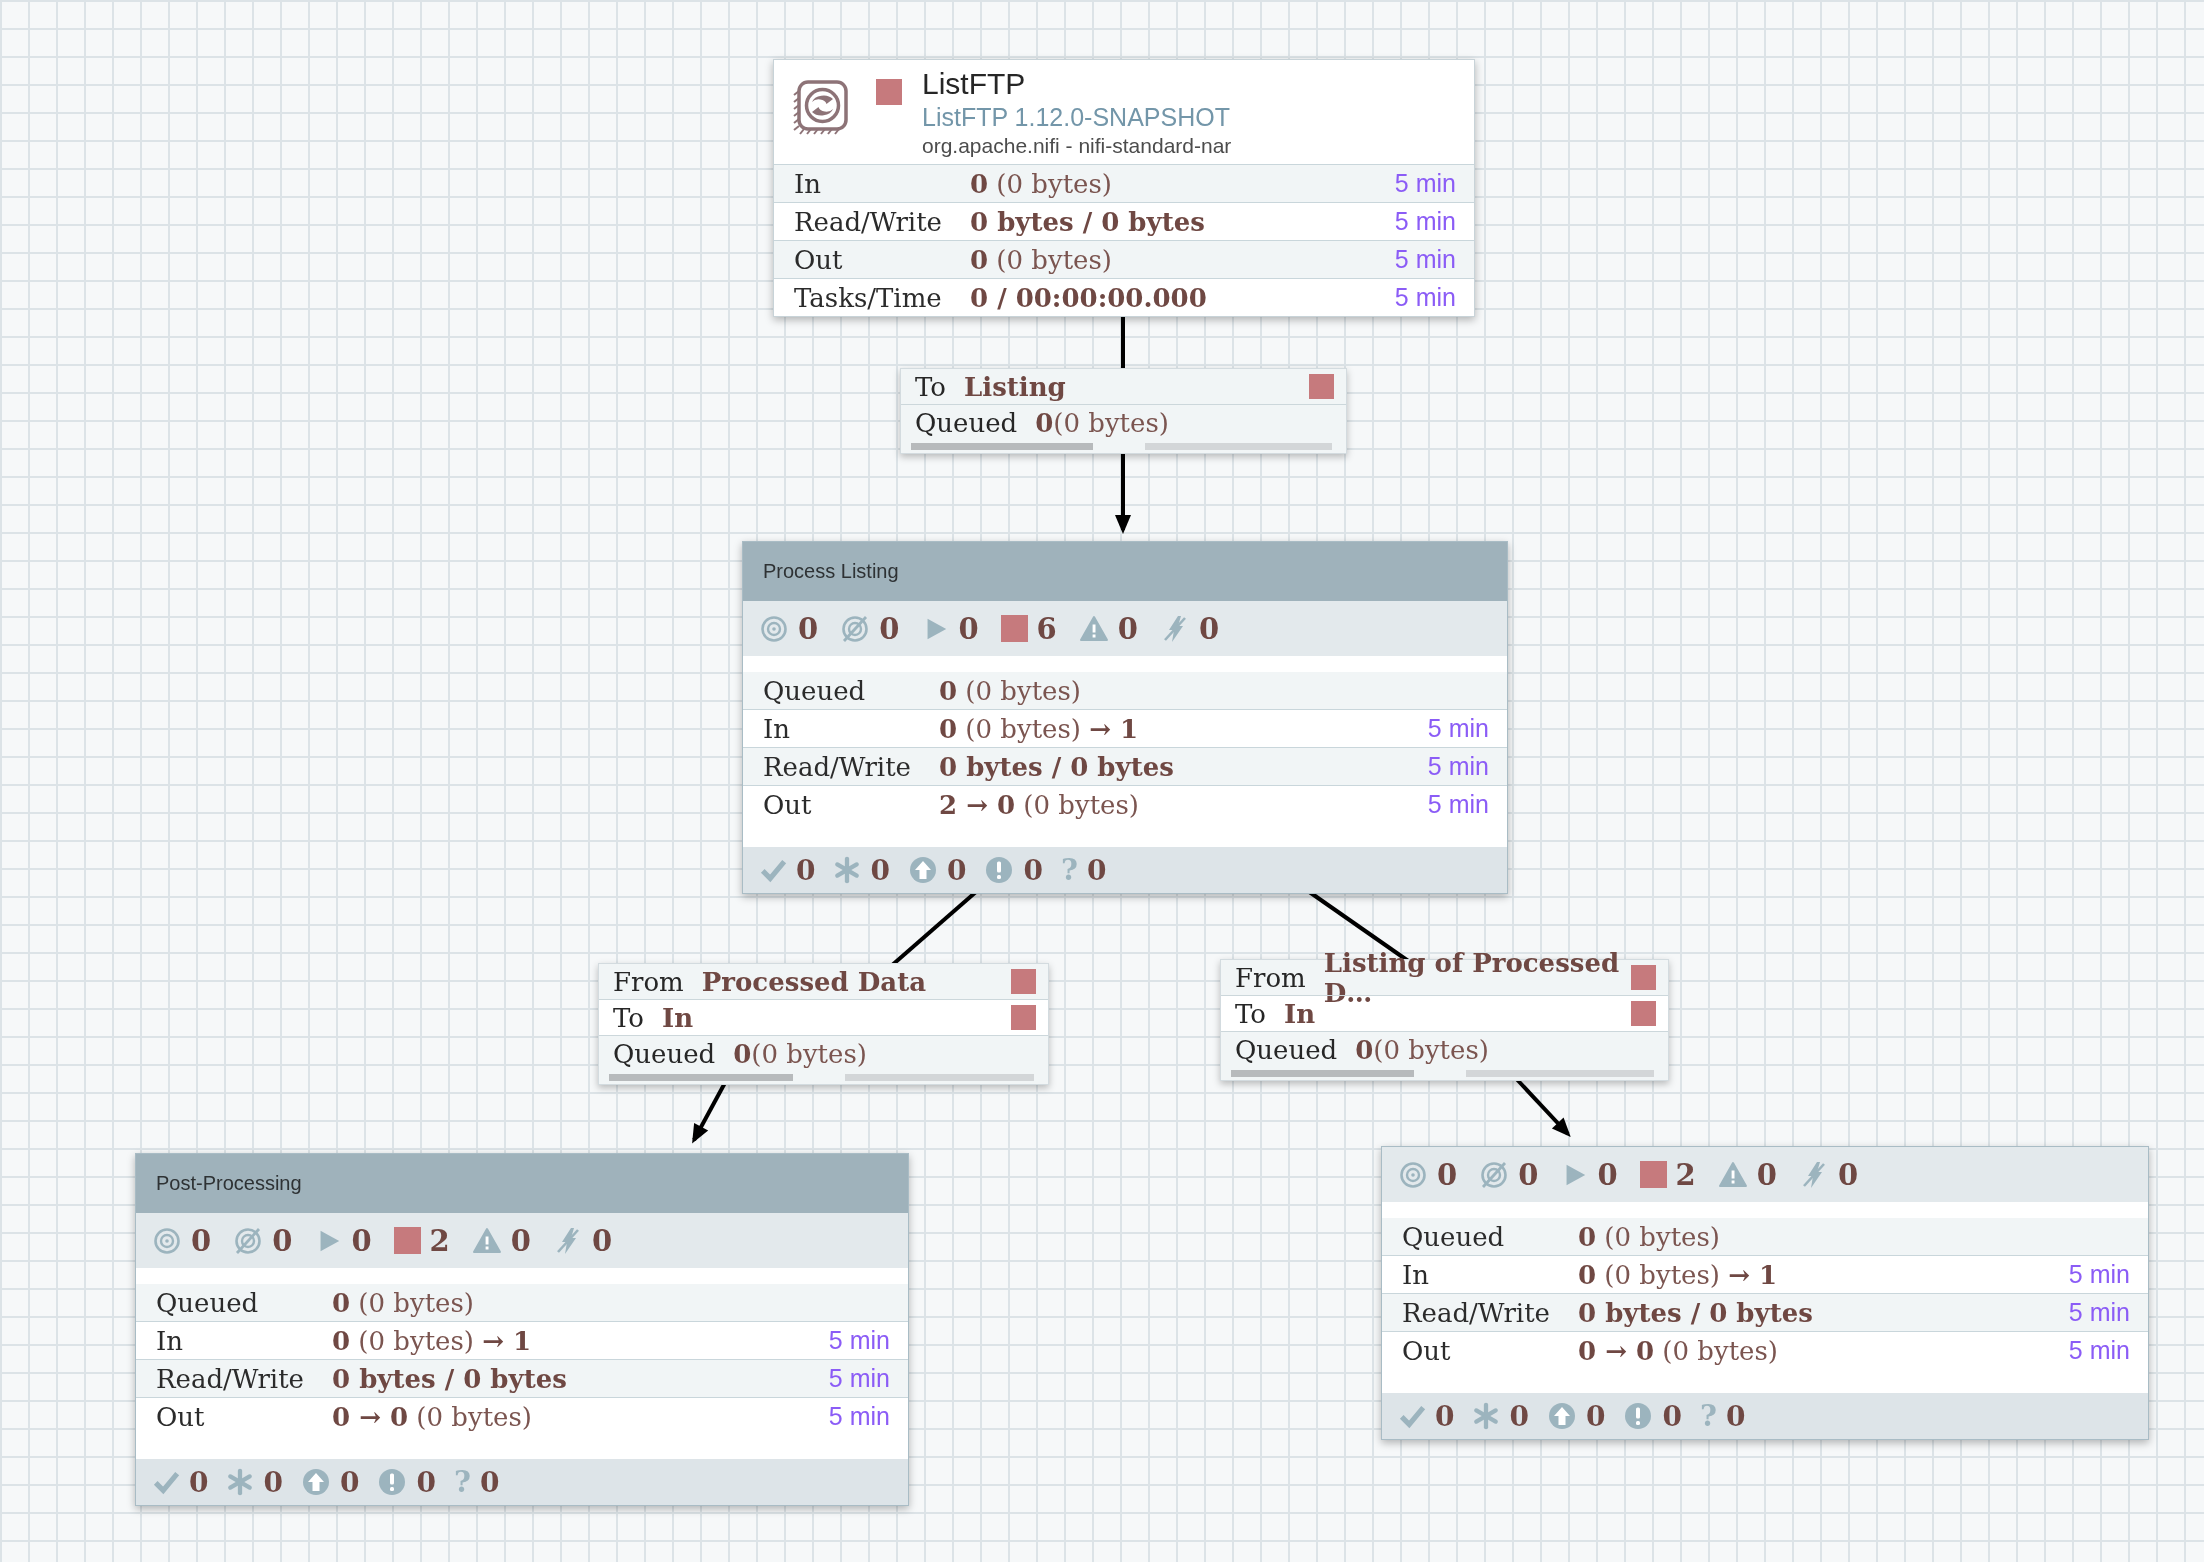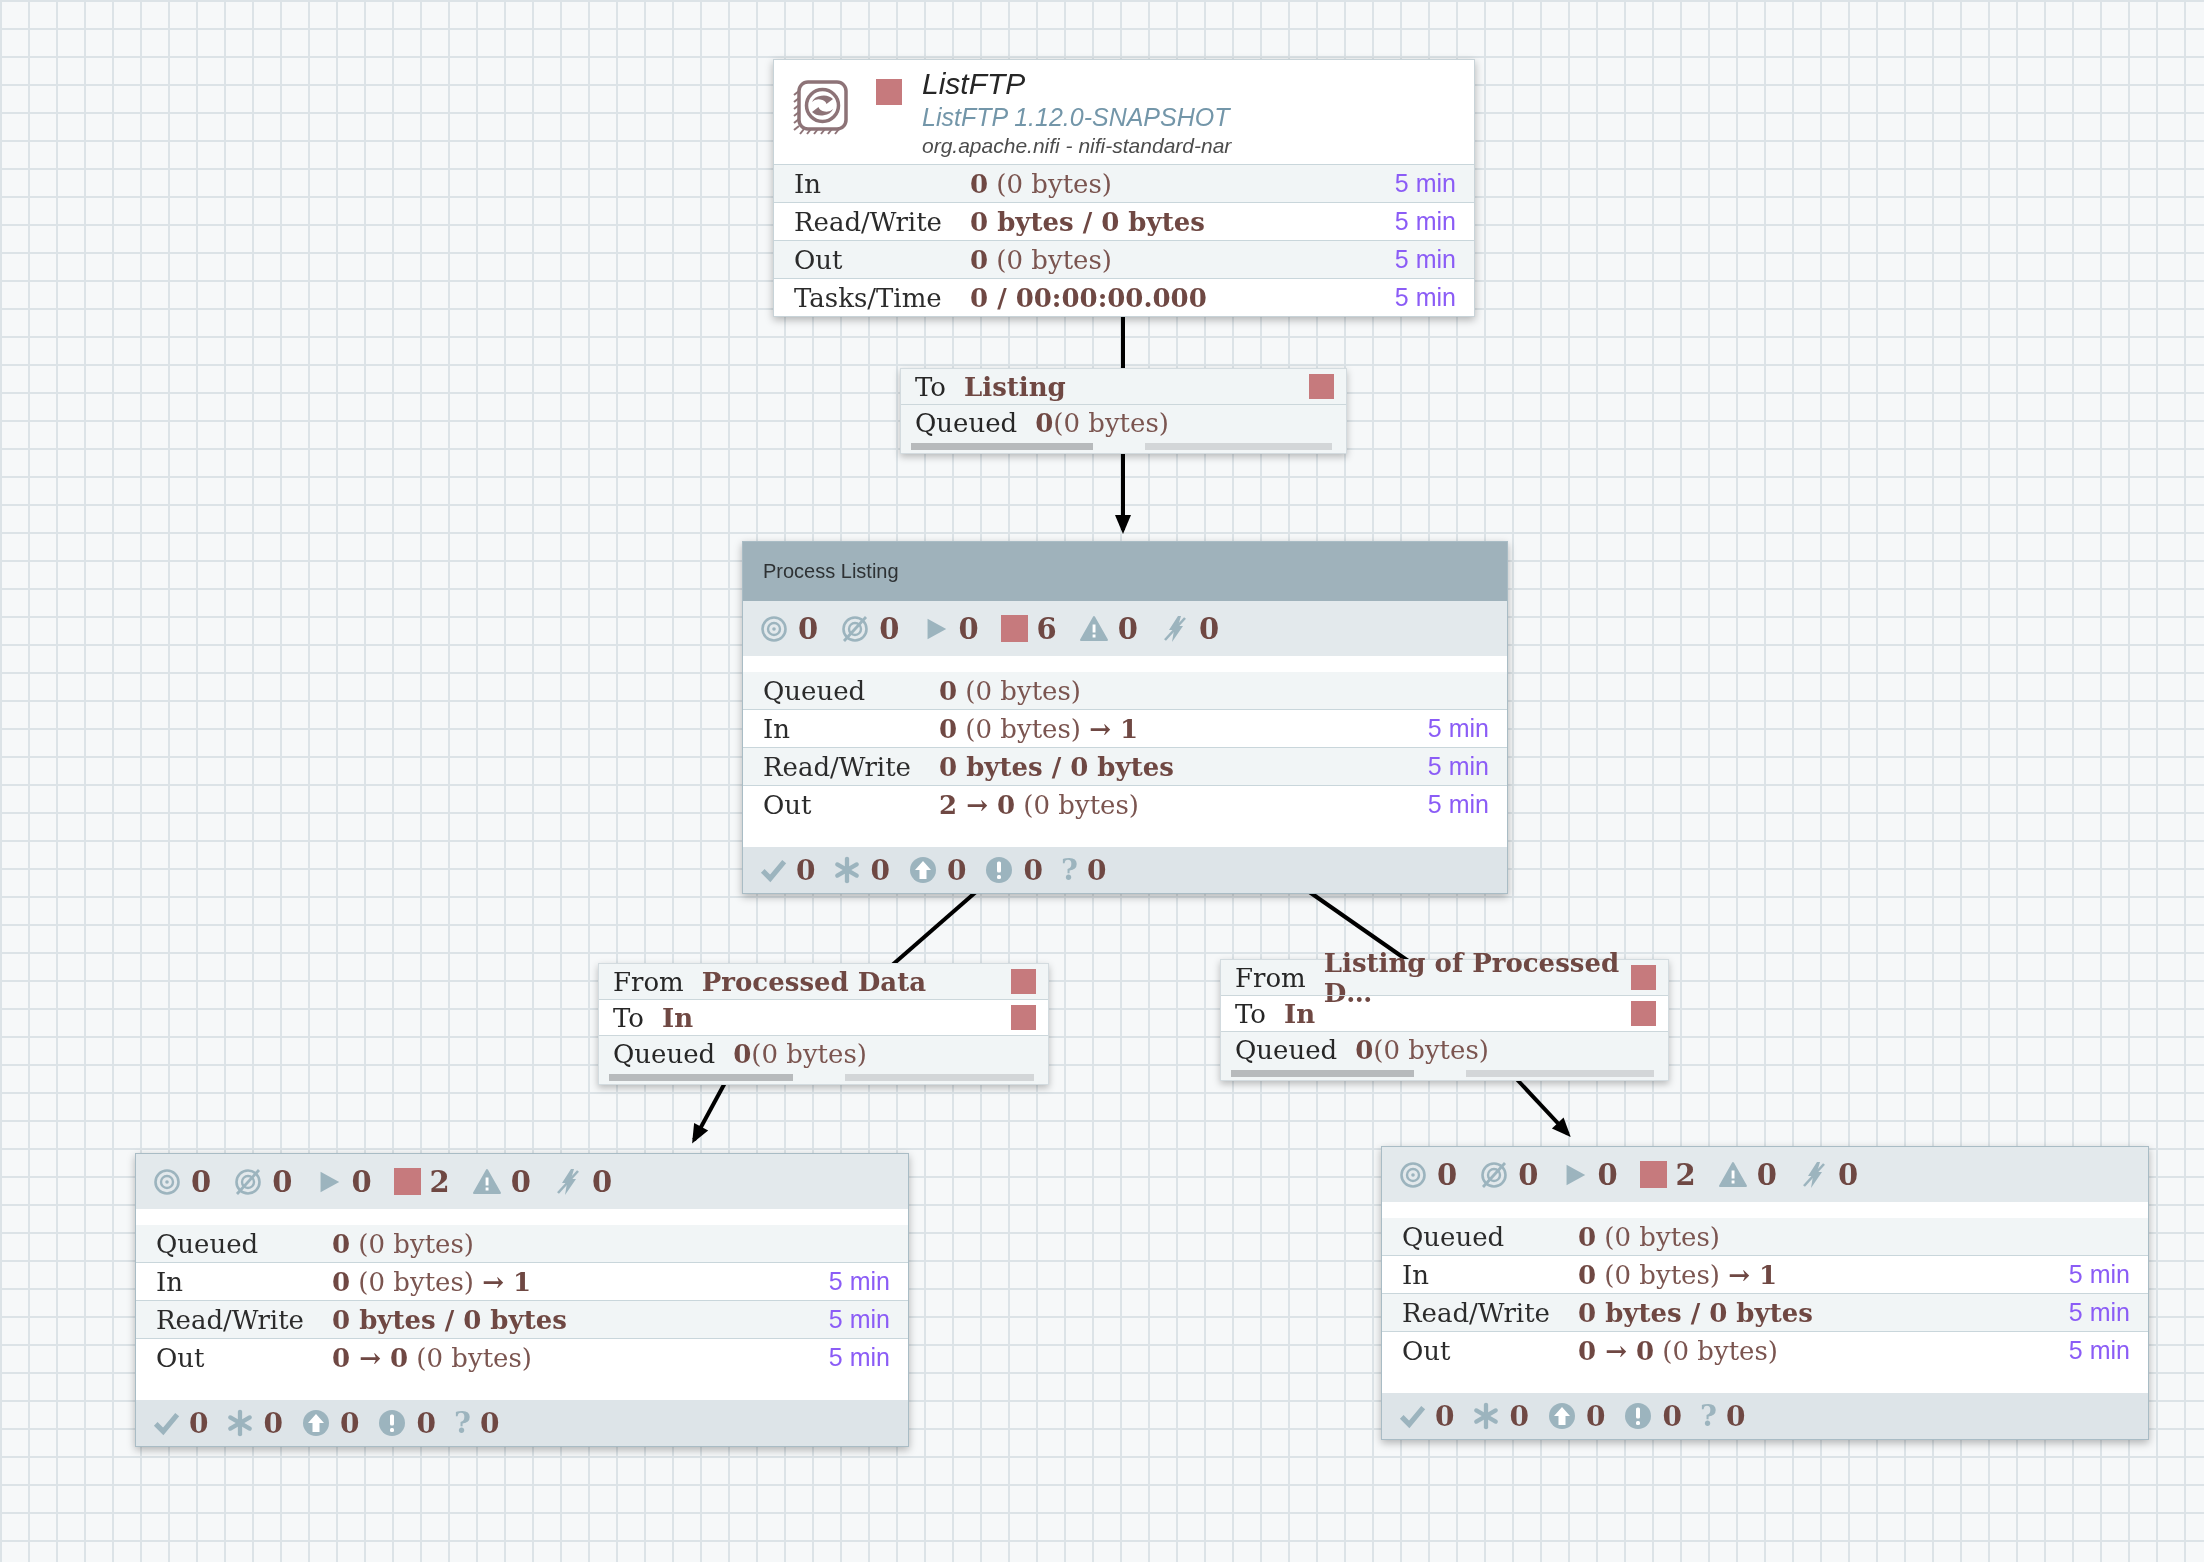--- a/index.html
+++ b/index.html
@@ -15,21 +15,21 @@
   svg.wires{position:absolute;left:0;top:0;pointer-events:none;}
 
   
   .box{position:absolute;background:#fff;box-shadow:0 3px 8px rgba(0,0,0,.28);}
 
   
   .proc{border:1px solid #c8d3d8;}
   .ptitle{height:104px;display:flex;align-items:center;padding:0 18px 0 18px;}
   .ptitle .picon{flex:none;margin-right:26px;}
   .ptitle .runsq{flex:none;width:26px;height:26px;background:#c67a7d;margin-right:20px;margin-top:-40px;}
-  .ptxt{display:flex;flex-direction:column;justify-content:space-between;line-height:1.22;font-style:italic;}
+  .ptxt{display:flex;flex-direction:column;justify-content:space-between;line-height:1.22;}
   .ptxt .t1{font-size:30px;color:#262626;}
   .ptxt .t2{font-size:25px;color:#7396a9;}
   .ptxt .t3{font-size:21px;color:#4c4c4c;}
 
   
   .row{display:flex;align-items:center;height:37px;padding:0 18px 0 20px;
        font-family:"DejaVu Serif", serif;font-size:26px;color:#2b2b2b;}
   .row .lbl{flex:none;width:176px;}
   .row .val b{color:#6f4843;}
   .row .val span{color:#7b5550;}
@@ -302,20 +302,23 @@
           <rect x="13" y="20" width="4" height="4" rx="1.5" fill="#fff"></rect>
         </svg>
       </span>
       <span class="cnt">0</span>
     <span class="qmark">?</span>
       <span class="cnt">0</span>
   </div>
 </div>
 
 <div class="box group" style="left:135px;top:1153px;width:772px;">
+  <div class="ghead">
+      <span>Post-Processing</span>
+    </div>
   <div class="gicons">
     <span class="ic">
         <svg width="30" height="30" viewBox="0 0 30 30">
           <circle cx="15" cy="15" r="11.5" fill="none" stroke="#9cb4be" stroke-width="2.6"></circle>
           <circle cx="15" cy="15" r="6" fill="none" stroke="#9cb4be" stroke-width="2.4"></circle>
           <circle cx="15" cy="15" r="1.8" fill="#9cb4be"></circle>
         </svg>
       </span>
       <span class="cnt">0</span>
     <span class="ic">

